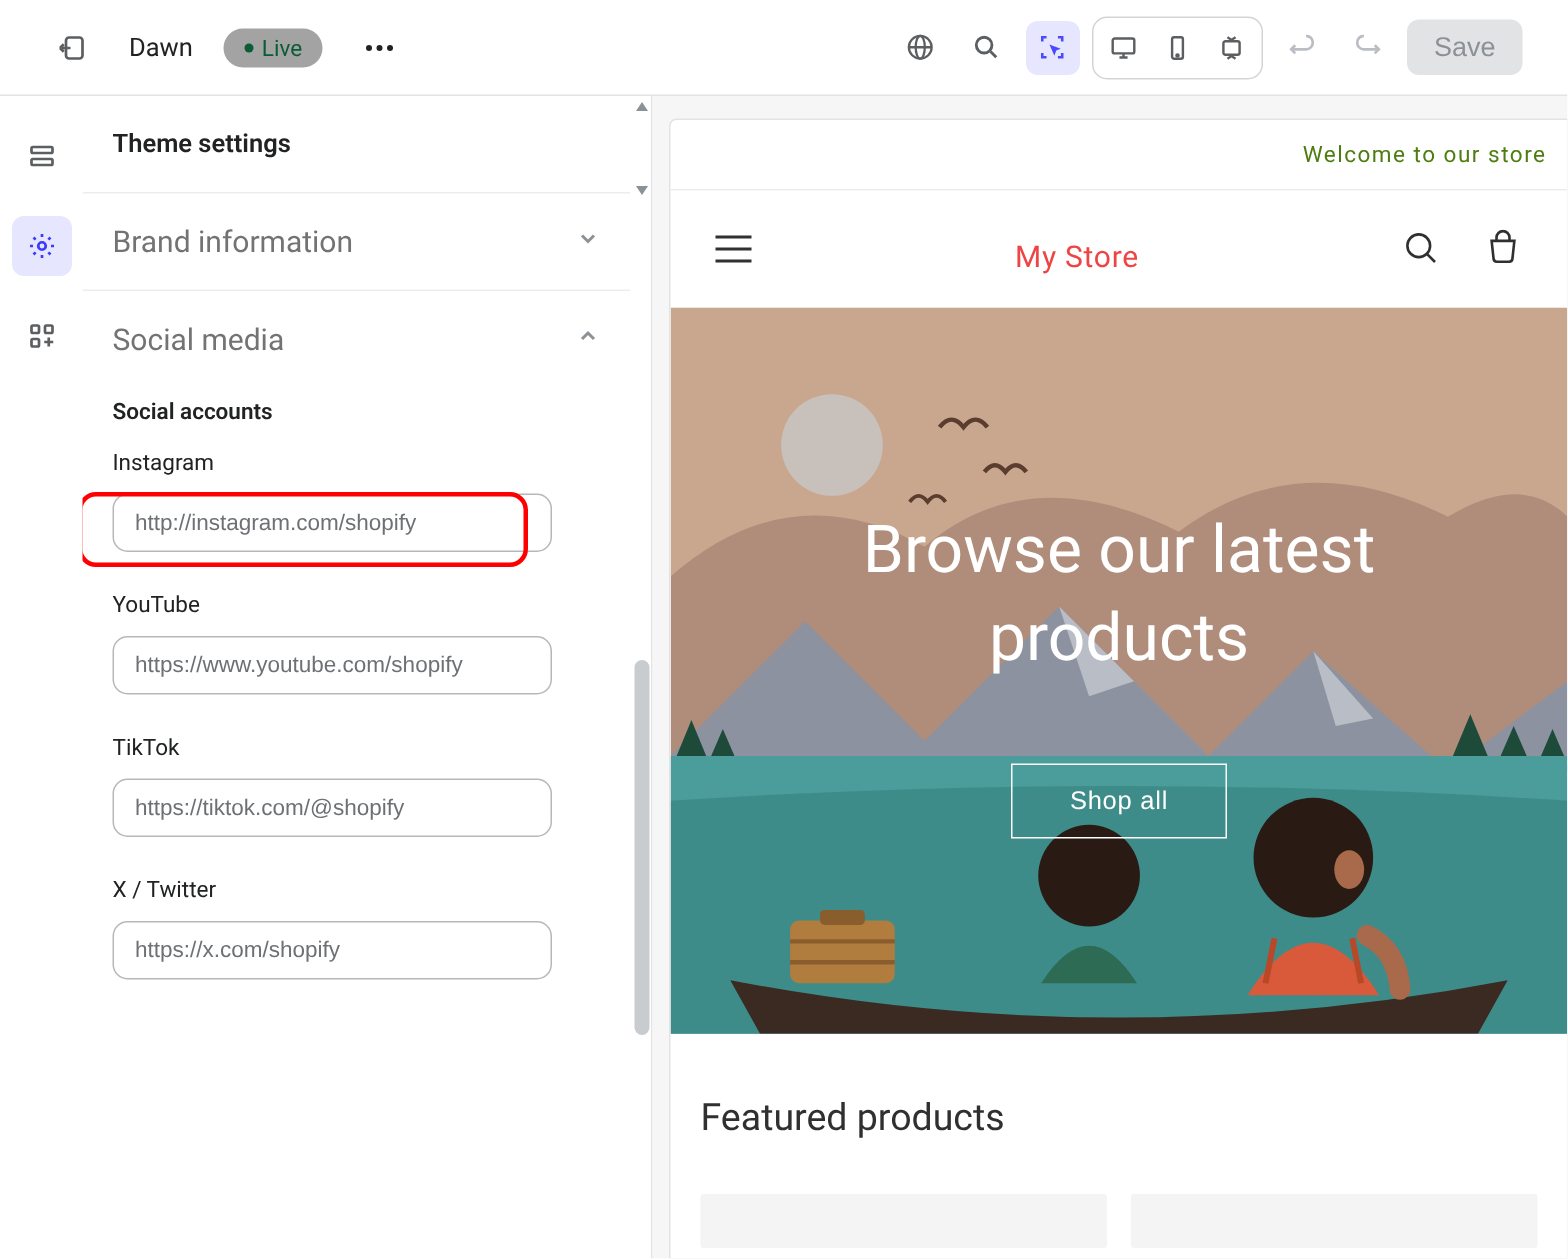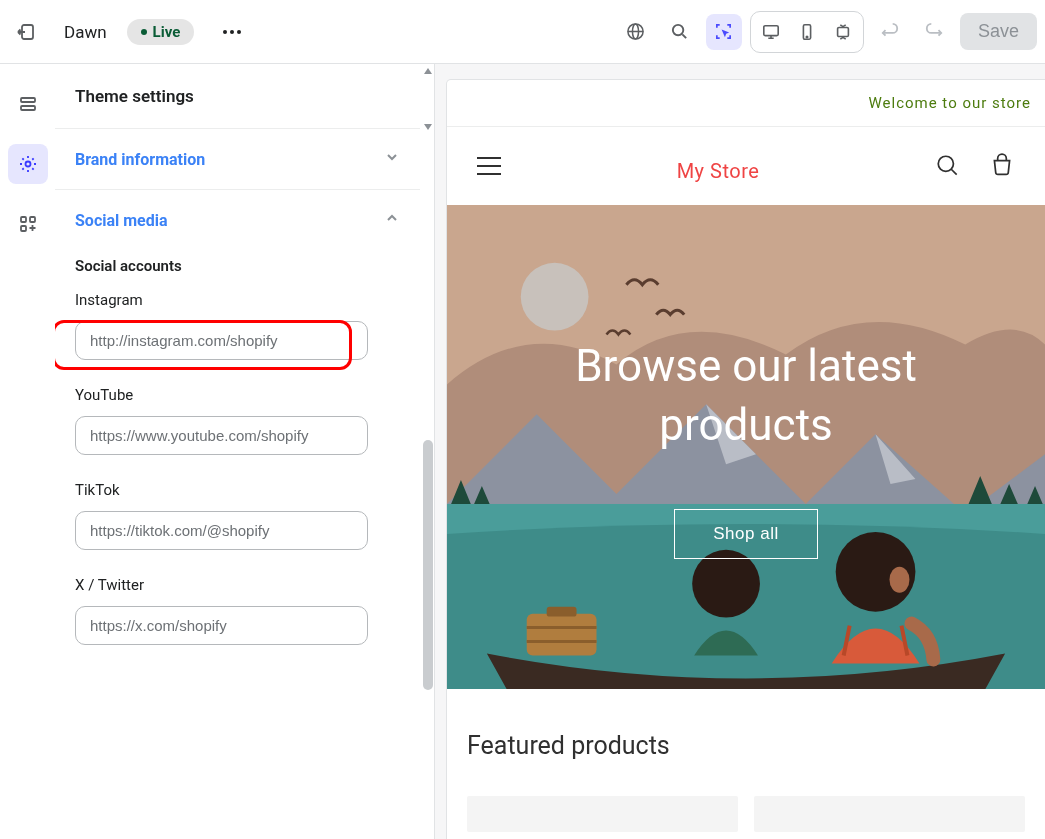--- a/index.html
+++ b/index.html
@@ -1,45 +1,45 @@
 <!DOCTYPE html>
 <html><head>
 <meta charset="utf-8">
 <style>
 * { box-sizing: border-box; margin: 0; padding: 0; }
 body { font-family: -apple-system, BlinkMacSystemFont, "Segoe UI", Roboto, sans-serif; background: #fff; color: #202223; width: 1045px; height: 839px; overflow: hidden; }
 
-.topbar { display: flex; align-items: center; height: 64px; padding: 0 8px; border-bottom: 1px solid #e1e3e5; gap: 16px; }
+.topbar { display: flex; align-items: center; height: 64px; padding: 0 30px; border-bottom: 1px solid #e1e3e5; gap: 16px; }
 .topbar .left { display: flex; align-items: center; gap: 20px; }
 .topbar .spacer { flex: 1; }
 .topbar .right { display: flex; align-items: center; gap: 8px; }
 
 .icon-btn { width: 36px; height: 36px; display: inline-flex; align-items: center; justify-content: center; border: none; background: transparent; border-radius: 8px; cursor: pointer; color: #5c5f62; }
 .icon-btn.active { background: #e6e6fe; color: #4b4bfd; }
 
 .theme-name { font-size: 17px; color: #202223; font-weight: 400; }
-.live-badge { background: #e5e5e5; color: #0a5c36; padding: 4px 14px; border-radius: 14px; font-size: 15px; display: inline-flex; align-items: center; gap: 6px; font-weight: bold; }
+.live-badge { background: #a3a3a3; color: #0a5c36; padding: 4px 14px; border-radius: 14px; font-size: 15px; display: inline-flex; align-items: center; gap: 6px; }
 .live-badge::before { content: ""; width: 6px; height: 6px; border-radius: 50%; background: #0a5c36; }
 .more-btn { width: 36px; height: 36px; display: inline-flex; align-items: center; justify-content: center; cursor: pointer; }
 .dots { display: flex; gap: 3px; }
 .dots span { width: 4px; height: 4px; border-radius: 50%; background: #202223; }
 
 .save-btn { background: #e1e3e5; color: #8c9196; border: none; padding: 8px 18px; border-radius: 8px; font-size: 18px; font-weight: 500; cursor: not-allowed; }
 
 .body { display: flex; height: calc(839px - 64px); }
 
 .iconrail { width: 55px; display: flex; flex-direction: column; align-items: center; padding-top: 20px; gap: 20px; }
 .rail-btn { width: 40px; height: 40px; display: flex; align-items: center; justify-content: center; border-radius: 8px; cursor: pointer; color: #5c5f62; }
 .rail-btn.active { background: #e6e6fe; color: #3b3bff; }
 
 .sidebar { width: 380px; border-right: 1px solid #e1e3e5; position: relative; }
 .sidebar-inner { height: 100%; overflow-y: auto; padding-right: 14px; }
 .sidebar h2 { font-size: 17px; font-weight: 600; padding: 22px 20px; border-bottom: 1px solid #eceded; }
 .section-row { display: flex; align-items: center; justify-content: space-between; padding: 20px 20px; cursor: pointer; border-bottom: 1px solid transparent; }
-.section-row .label { font-size: 16px; font-weight: 700; color: #3b82f6; }
+.section-row .label { font-size: 20px; font-weight: 400; color: #737373; }
 .section-row.brand { border-bottom: 1px solid #eceded; }
 .chev { color: #8c9196; }
 .sub-title { font-size: 15px; font-weight: 600; padding: 6px 20px 16px; }
 
 .field { padding: 0 20px 26px; }
 .field-label { font-size: 15px; color: #202223; margin-bottom: 12px; display: block; }
 .text-input { width: 293px; padding: 10px 14px; border: 1px solid #b5b8bb; border-radius: 10px; font-size: 15px; color: #6d7175; background: #fff; }
 
 .highlight-box { position: absolute; border: 3px solid #ff0000; border-radius: 12px; pointer-events: none; z-index: 5; }
 

